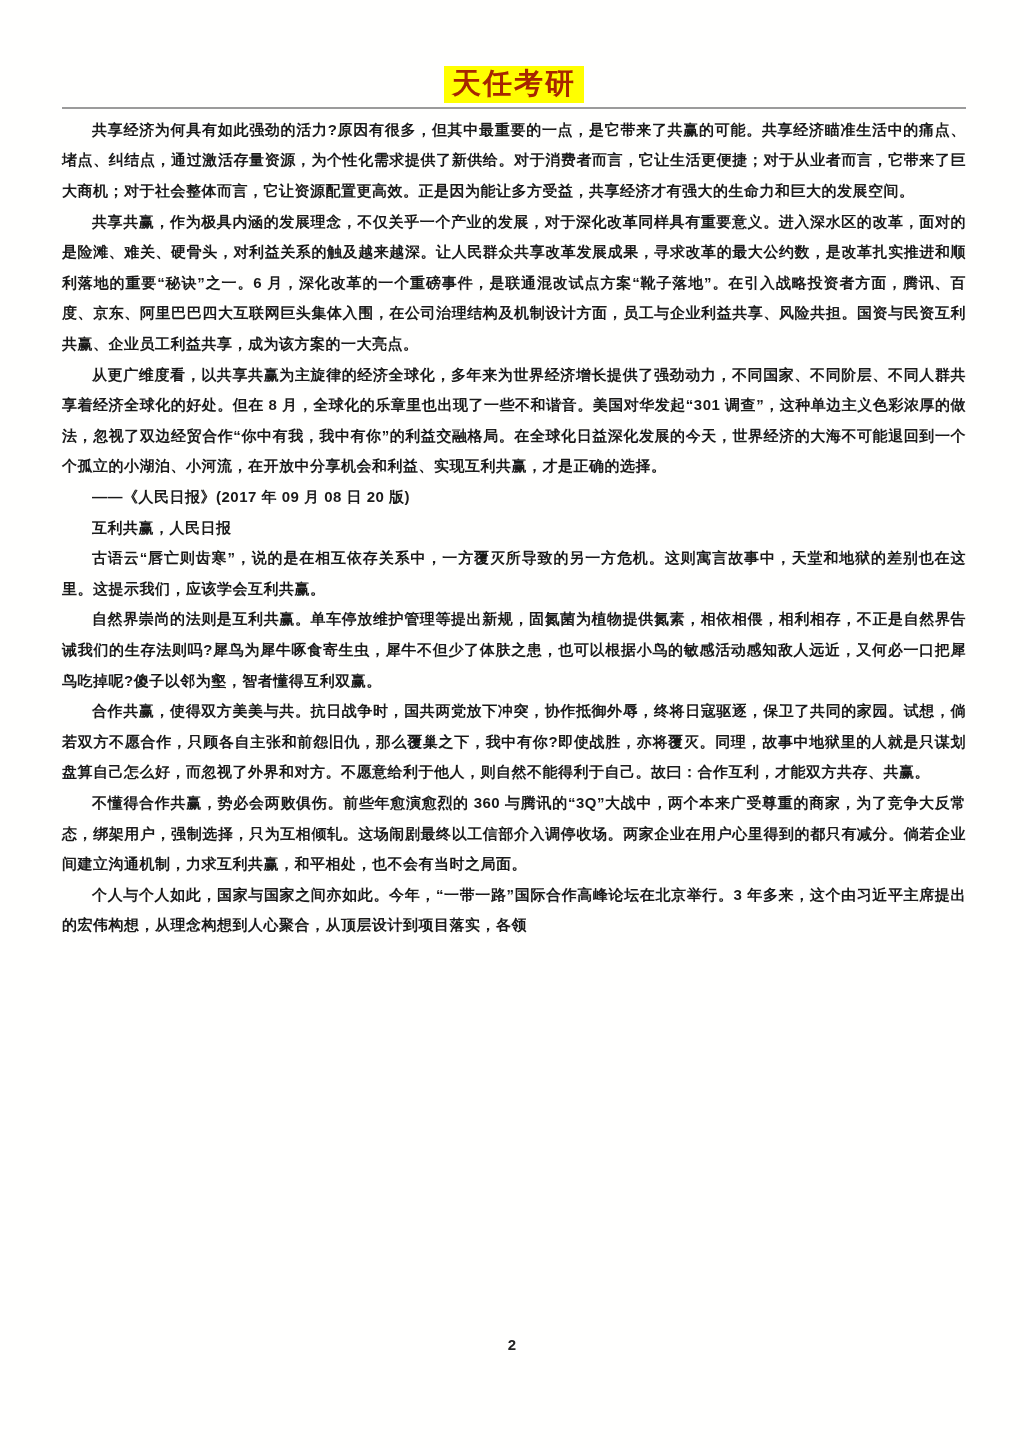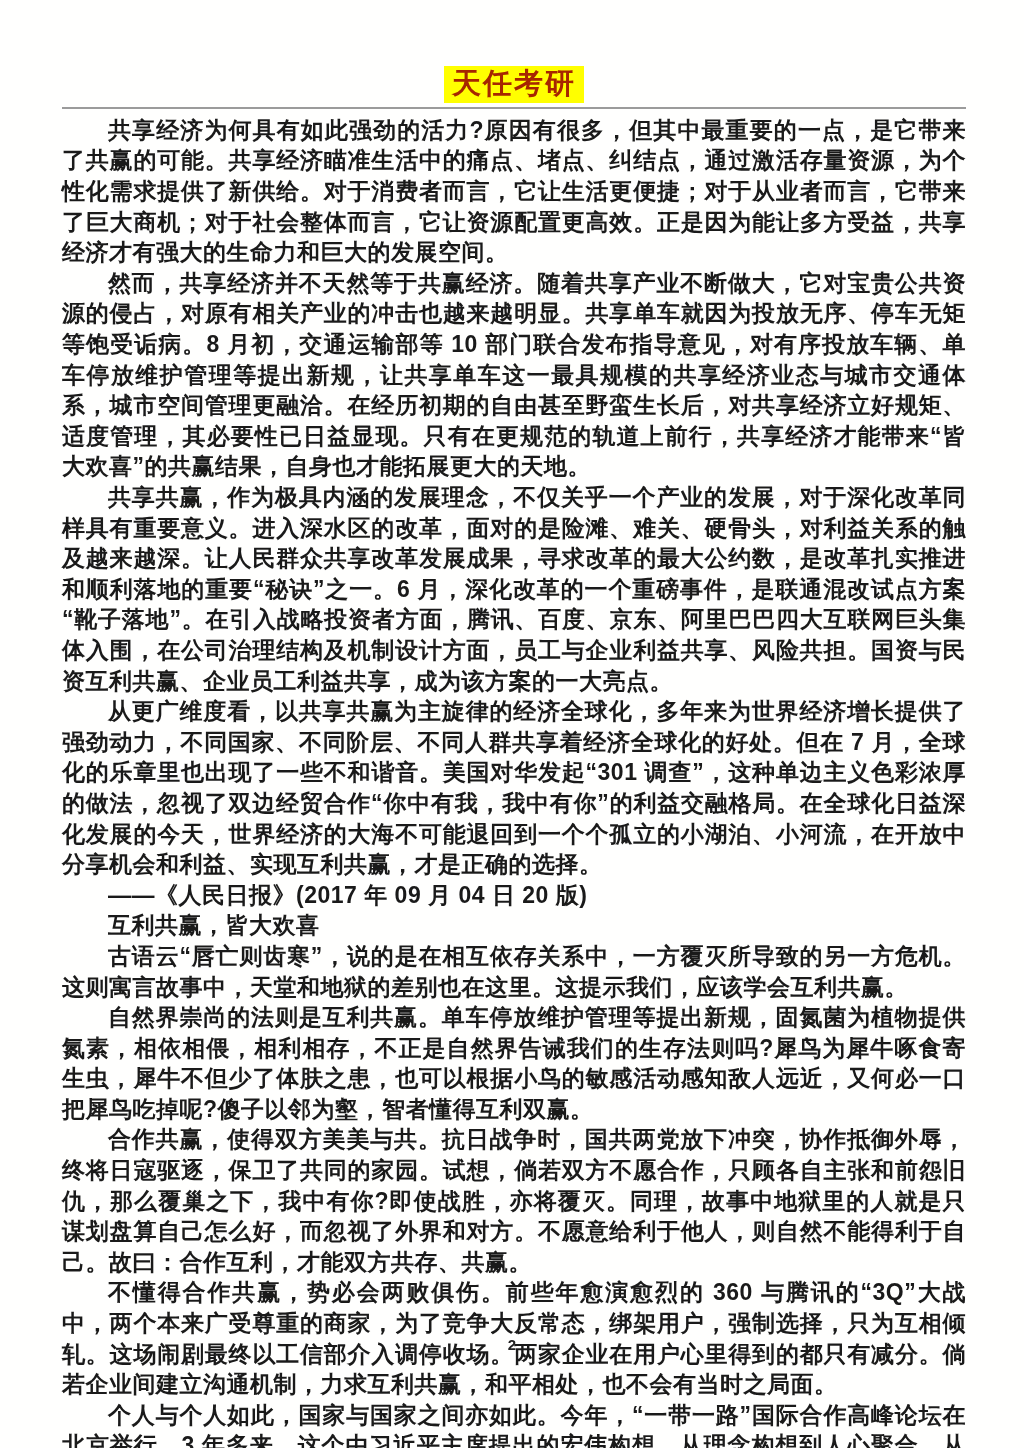--- a/index.html
+++ b/index.html
@@ -33,21 +33,21 @@
     padding: 2px 8px 3px 8px;
     line-height: 1.1;
   }
   .rule {
     border: none;
     border-top: 2px solid #9b9b9b;
     margin: 2px 0 6px 0;
   }
   .body-text p {
     margin: 0;
-    font-size: 23px;
+    font-size: 15px;
     line-height: 30.6px;
     font-weight: bold;
     text-align: justify;
     text-indent: 2em;
     letter-spacing: 0.5px;
   }
   .attribution {
     margin: 0;
     font-size: 20.5px;
     line-height: 30.6px;
@@ -82,27 +82,26 @@
   <div class="content">
 
     <div class="brand-line">
       <span class="brand">天任考研</span>
     </div>
 
     <hr class="rule">
 
     <div class="body-text">
       <p>共享经济为何具有如此强劲的活力?原因有很多，但其中最重要的一点，是它带来了共赢的可能。共享经济瞄准生活中的痛点、堵点、纠结点，通过激活存量资源，为个性化需求提供了新供给。对于消费者而言，它让生活更便捷；对于从业者而言，它带来了巨大商机；对于社会整体而言，它让资源配置更高效。正是因为能让多方受益，共享经济才有强大的生命力和巨大的发展空间。</p>
-      <p>然而，共享经济并不天然等于共赢经济。随着共享产业不断做大，它对宝贵公共资源的侵占，对原有相关产业的冲击也越来越明显。共享单车就因为投放无序、停车无矩等饱受诟病。8 月初，交通运输部等 10 部门联合发布指导意见，对有序投放车辆、单车停放维护管理等提出新规，让共享单车这一最具规模的共享经济业态与城市交通体系，城市空间管理更融洽。在经历初期的自由甚至野蛮生长后，对共享经济立好规矩、适度管理，其必要性已日益显现。只有在更规范的轨道上前行，共享经济才能带来“皆大欢喜”的共赢结果，自身也才能拓展更大的天地。</p>
       <p>共享共赢，作为极具内涵的发展理念，不仅关乎一个产业的发展，对于深化改革同样具有重要意义。进入深水区的改革，面对的是险滩、难关、硬骨头，对利益关系的触及越来越深。让人民群众共享改革发展成果，寻求改革的最大公约数，是改革扎实推进和顺利落地的重要“秘诀”之一。6 月，深化改革的一个重磅事件，是联通混改试点方案“靴子落地”。在引入战略投资者方面，腾讯、百度、京东、阿里巴巴四大互联网巨头集体入围，在公司治理结构及机制设计方面，员工与企业利益共享、风险共担。国资与民资互利共赢、企业员工利益共享，成为该方案的一大亮点。</p>
-      <p>从更广维度看，以共享共赢为主旋律的经济全球化，多年来为世界经济增长提供了强劲动力，不同国家、不同阶层、不同人群共享着经济全球化的好处。但在 7 月，全球化的乐章里也出现了一些不和谐音。美国对华发起“301 调查”，这种单边主义色彩浓厚的做法，忽视了双边经贸合作“你中有我，我中有你”的利益交融格局。在全球化日益深化发展的今天，世界经济的大海不可能退回到一个个孤立的小湖泊、小河流，在开放中分享机会和利益、实现互利共赢，才是正确的选择。</p>
+      <p>从更广维度看，以共享共赢为主旋律的经济全球化，多年来为世界经济增长提供了强劲动力，不同国家、不同阶层、不同人群共享着经济全球化的好处。但在 8 月，全球化的乐章里也出现了一些不和谐音。美国对华发起“301 调查”，这种单边主义色彩浓厚的做法，忽视了双边经贸合作“你中有我，我中有你”的利益交融格局。在全球化日益深化发展的今天，世界经济的大海不可能退回到一个个孤立的小湖泊、小河流，在开放中分享机会和利益、实现互利共赢，才是正确的选择。</p>
 
-      <p class="attribution">——《人民日报》(2017 年 09 月 04 日 20 版)</p>
+      <p class="attribution">——《人民日报》(2017 年 09 月 08 日 20 版)</p>
 
-      <p class="essay-title">互利共赢，皆大欢喜</p>
+      <p class="essay-title">互利共赢，人民日报</p>
 
       <p>古语云“唇亡则齿寒”，说的是在相互依存关系中，一方覆灭所导致的另一方危机。这则寓言故事中，天堂和地狱的差别也在这里。这提示我们，应该学会互利共赢。</p>
       <p>自然界崇尚的法则是互利共赢。单车停放维护管理等提出新规，固氮菌为植物提供氮素，相依相偎，相利相存，不正是自然界告诫我们的生存法则吗?犀鸟为犀牛啄食寄生虫，犀牛不但少了体肤之患，也可以根据小鸟的敏感活动感知敌人远近，又何必一口把犀鸟吃掉呢?傻子以邻为壑，智者懂得互利双赢。</p>
       <p>合作共赢，使得双方美美与共。抗日战争时，国共两党放下冲突，协作抵御外辱，终将日寇驱逐，保卫了共同的家园。试想，倘若双方不愿合作，只顾各自主张和前怨旧仇，那么覆巢之下，我中有你?即使战胜，亦将覆灭。同理，故事中地狱里的人就是只谋划盘算自己怎么好，而忽视了外界和对方。不愿意给利于他人，则自然不能得利于自己。故曰：合作互利，才能双方共存、共赢。</p>
       <p>不懂得合作共赢，势必会两败俱伤。前些年愈演愈烈的 360 与腾讯的“3Q”大战中，两个本来广受尊重的商家，为了竞争大反常态，绑架用户，强制选择，只为互相倾轧。这场闹剧最终以工信部介入调停收场。两家企业在用户心里得到的都只有减分。倘若企业间建立沟通机制，力求互利共赢，和平相处，也不会有当时之局面。</p>
       <p>个人与个人如此，国家与国家之间亦如此。今年，“一带一路”国际合作高峰论坛在北京举行。3 年多来，这个由习近平主席提出的宏伟构想，从理念构想到人心聚合，从顶层设计到项目落实，各领</p>
     </div>
   </div>
 
   <div class="page-number">2</div>

